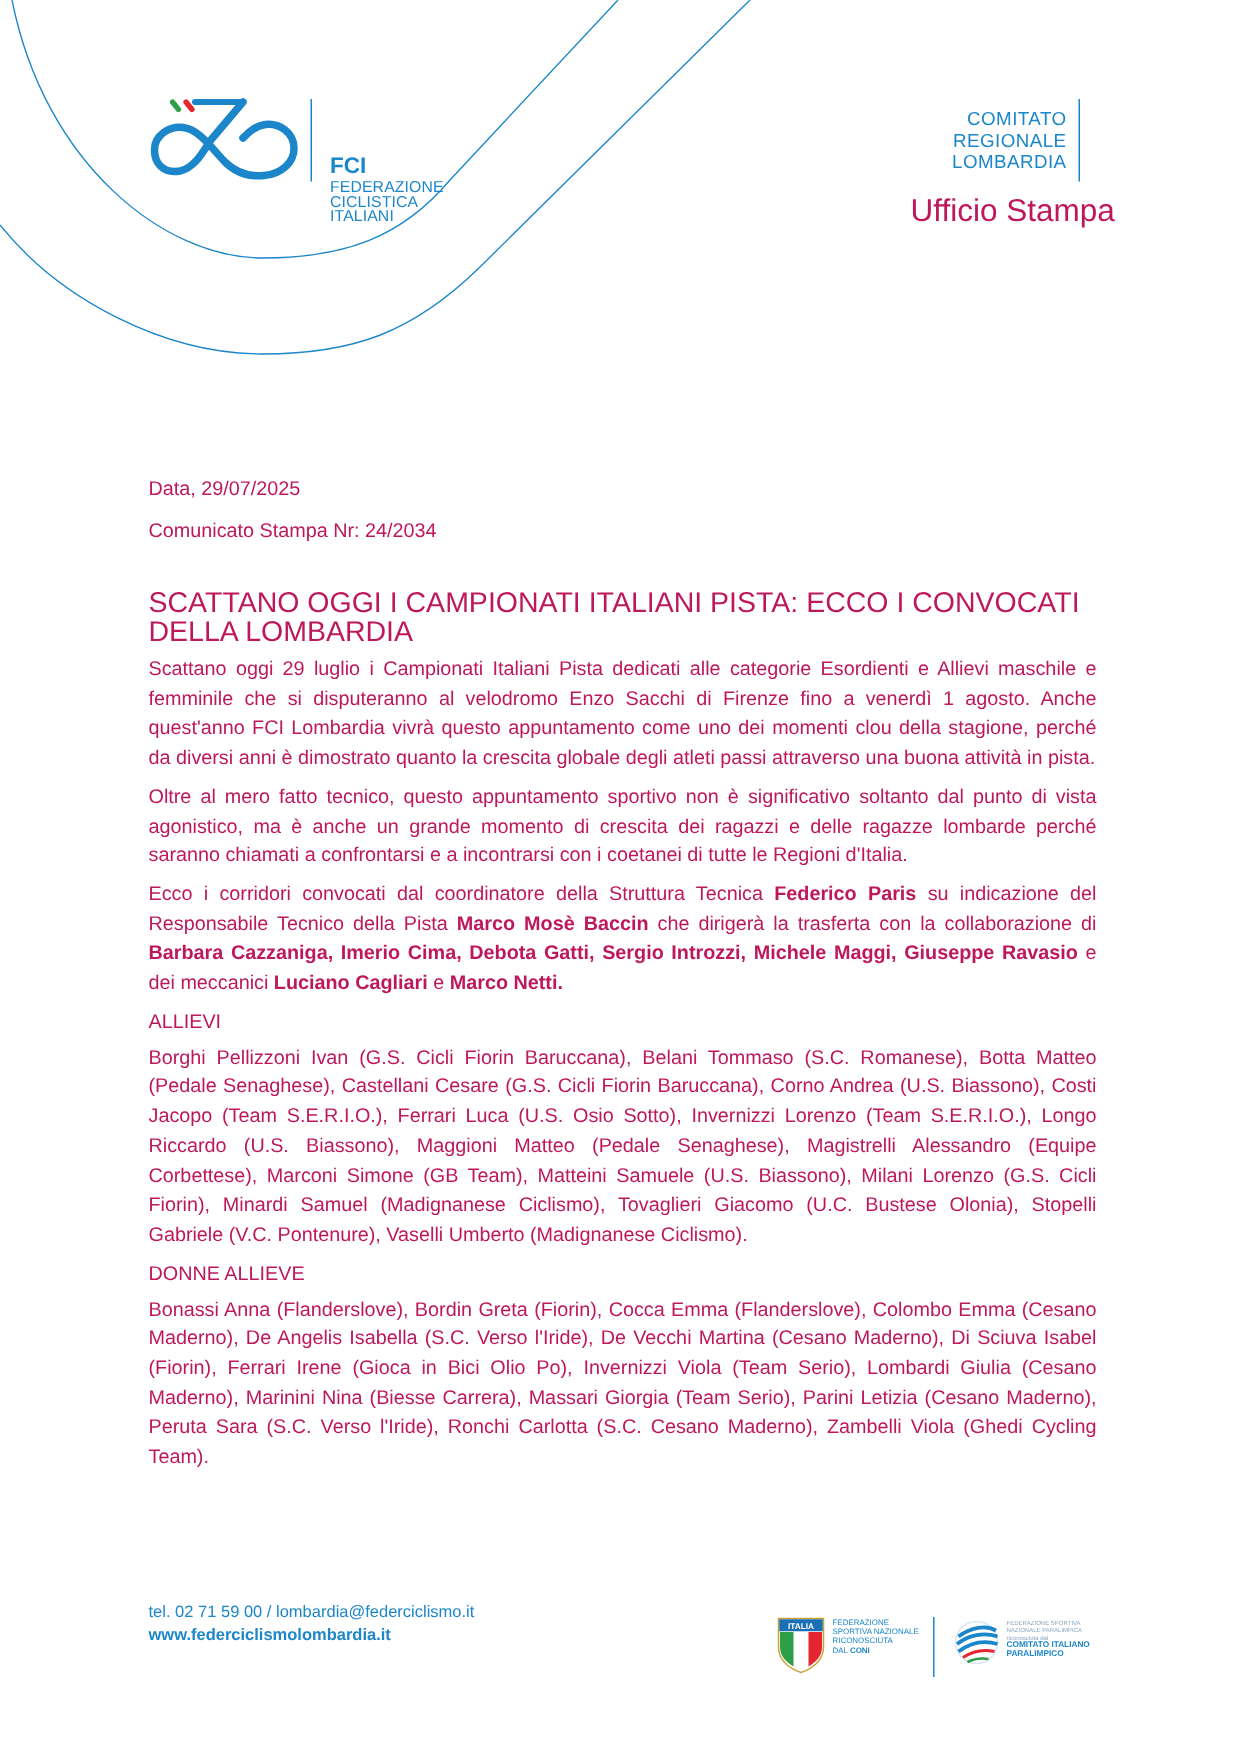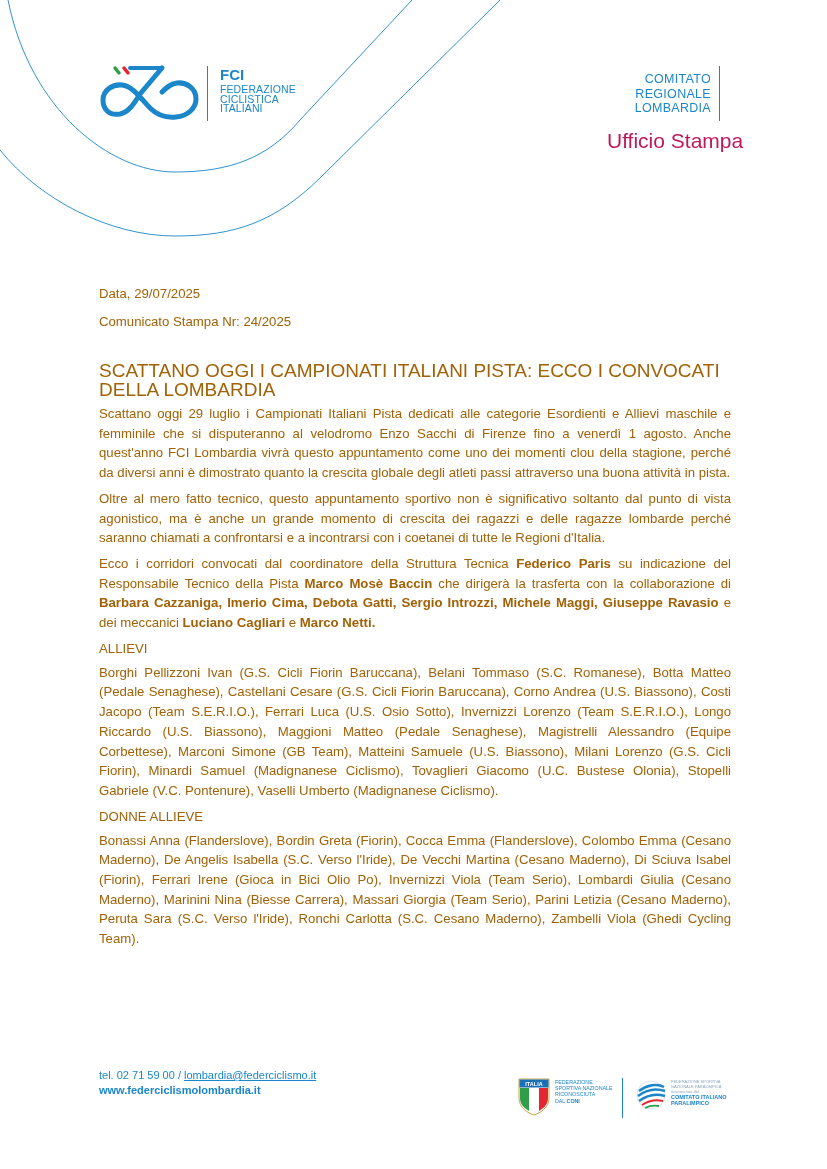--- a/index.html
+++ b/index.html
@@ -1,47 +1,47 @@
 <!DOCTYPE html>
 <html><head>
   <meta charset="utf-8">
   <style>
     html, body { margin: 0; padding: 0; background: #ffffff; }
     body { width: 827px; height: 1169px; position: relative; overflow: hidden;
            font-family: "DejaVu Sans", sans-serif; color: #1a1a1a; }
     .deco { position: absolute; left: 0; top: 0; width: 827px; height: 260px; pointer-events: none; }
     .logo-sep { position: absolute; left: 207px; top: 66px; width: 1px; height: 55px; background: #1b86c9; }
     .logo-text { position: absolute; left: 220px; top: 67px; color: #1b86c9; line-height: 1; }
-    .logo-text .fci { font-family: "Liberation Sans", sans-serif; font-weight: bold; font-size: 15px; display: block; margin-bottom: 3px; }
+    .logo-text .fci { font-family: "Liberation Sans", sans-serif; font-weight: bold; font-size: 15px; display: block; margin-bottom: 3px; margin-top: 36px; }
     .logo-text .fed { font-family: "Liberation Sans", sans-serif; font-size: 10.5px; display: block; line-height: 9.5px; letter-spacing: 0.1px; }
 
     
     .committee { position: absolute; right: 116px; top: 72px; text-align: right;
                  font-family: Liberation Sans, sans-serif; font-size: 12.5px; line-height: 14.5px;
                  color: #1b86c9; letter-spacing: 0.3px; }
     .committee-bar { position: absolute; left: 719px; top: 66px; width: 1.2px; height: 55px; background: #1b86c9; }
     .ufficio { position: absolute; left: 607px; top: 129px; font-family: "Liberation Sans", sans-serif;
                font-size: 21px; color: #be185d; }
 
     
-    .body { position: absolute; left: 99px; top: 284px; width: 632px;
-            font-family: "Liberation Sans", sans-serif; font-size: 13.2px; color: #a16207; }
+    .body { position: absolute; left: 99px; top: 316px; width: 632px;
+            font-family: "Liberation Sans", sans-serif; font-size: 13.2px; color: #be185d; }
     .meta { margin: 0; line-height: 19px; }
     .meta + .meta { margin-top: 9px; }
     .headline { margin-top: 30px; margin-bottom: 0; font-size: 19px; line-height: 19px; letter-spacing: 0px; }
     p.par { margin: 5px 0 0 0; line-height: 19.7px; text-align: justify; }
     p.par + p.par { margin-top: 6px; }
     .section { margin: 6px 0 0 0; line-height: 19px; }
     b { font-weight: bold; }
 
     
     .footer { position: absolute; left: 99px; top: 1068px; font-family: "Liberation Sans", sans-serif;
               font-size: 11px; line-height: 15px; color: #1b86c9; }
     .footer .web { font-weight: bold; }
-    .footer a { color: #1b86c9; text-decoration: underline; }
+    .footer a { color: #1b86c9; }
     .footer-logos { position: absolute; left: 515px; top: 1076px; width: 225px; height: 45px; }
     .coni-shield { position: absolute; left: 3px; top: 2px; }
     .coni-text { position: absolute; left: 40px; top: 3px; font-family: "Liberation Sans", sans-serif;
                  font-size: 5.3px; line-height: 6.2px; color: #1b86c9; }
     .coni-text b { color: #1b86c9; }
     .logos-sep { position: absolute; left: 107px; top: 2px; width: 1px; height: 40px; background: #1b86c9; }
     .cip-globe { position: absolute; left: 120px; top: 3px; }
     .cip-text { position: absolute; left: 156px; top: 4px; font-family: "Liberation Sans", sans-serif;
                 font-size: 4px; line-height: 4.8px; color: #8aa5bd; }
     .cip-text .big { display: block; font-size: 5.5px; line-height: 6px; font-weight: bold; color: #1b86c9; }
@@ -76,21 +76,21 @@
 <div class="committee">
   <div>COMITATO</div>
   <div>REGIONALE</div>
   <div>LOMBARDIA</div>
 </div>
 <div class="committee-bar"></div>
 <div class="ufficio">Ufficio Stampa</div>
 
 <div class="body">
   <p class="meta">Data, 29/07/2025</p>
-  <p class="meta">Comunicato  Stampa Nr: 24/2025</p>
+  <p class="meta">Comunicato  Stampa Nr: 24/2034</p>
 
   <p class="headline">SCATTANO OGGI  I CAMPIONATI ITALIANI PISTA: ECCO I CONVOCATI DELLA LOMBARDIA</p>
 
   <p class="par">Scattano oggi 29 luglio i Campionati Italiani Pista dedicati alle categorie Esordienti e Allievi maschile e femminile che si disputeranno al velodromo Enzo Sacchi di Firenze fino a venerdì 1 agosto. Anche quest'anno FCI Lombardia vivrà questo appuntamento come uno dei momenti clou della stagione, perché da diversi anni è dimostrato quanto la crescita globale degli atleti passi attraverso una buona attività in pista.</p>
   <p class="par">Oltre al mero fatto tecnico, questo appuntamento sportivo non è significativo soltanto dal punto di vista agonistico, ma è anche un grande momento di crescita dei ragazzi e delle ragazze lombarde perché saranno chiamati a confrontarsi e a incontrarsi con i coetanei di tutte le Regioni d'Italia.</p>
   <p class="par"><span>Ecco i corridori convocati dal coordinatore della Struttura Tecnica </span><b>Federico Paris</b><span> su indicazione del Responsabile Tecnico della Pista </span><b>Marco Mosè Baccin</b><span> che dirigerà la trasferta con la collaborazione di </span><b>Barbara Cazzaniga, Imerio Cima, Debota Gatti, Sergio Introzzi, Michele Maggi, Giuseppe Ravasio</b><span> e dei meccanici </span><b>Luciano Cagliari</b><span> e </span><b>Marco Netti.</b></p>
 
   <p class="section">ALLIEVI</p>
   <p class="par">Borghi Pellizzoni Ivan (G.S. Cicli Fiorin Baruccana), Belani Tommaso (S.C. Romanese), Botta Matteo (Pedale Senaghese), Castellani Cesare (G.S. Cicli Fiorin Baruccana), Corno Andrea (U.S. Biassono), Costi Jacopo (Team S.E.R.I.O.), Ferrari Luca (U.S. Osio Sotto), Invernizzi Lorenzo (Team S.E.R.I.O.), Longo Riccardo (U.S. Biassono), Maggioni Matteo (Pedale Senaghese), Magistrelli Alessandro (Equipe Corbettese), Marconi Simone (GB Team), Matteini Samuele (U.S. Biassono), Milani Lorenzo (G.S. Cicli Fiorin), Minardi Samuel (Madignanese Ciclismo), Tovaglieri Giacomo (U.C. Bustese Olonia), Stopelli Gabriele (V.C. Pontenure), Vaselli Umberto (Madignanese Ciclismo).</p>
 

